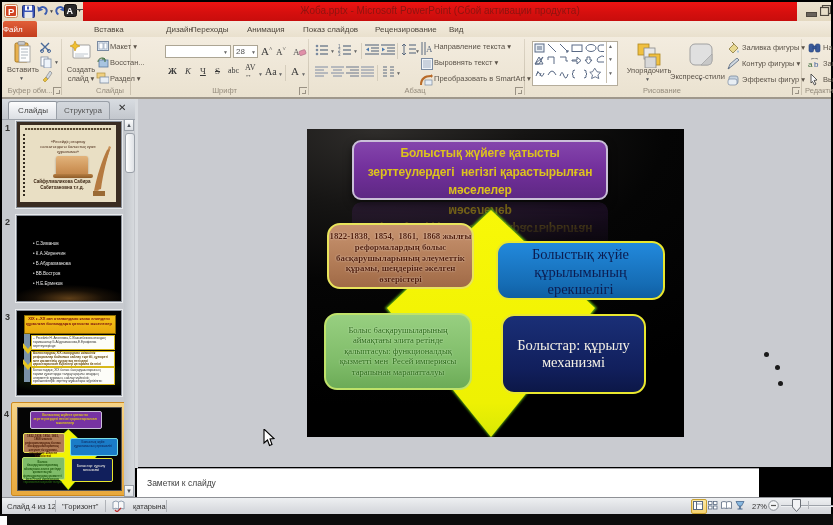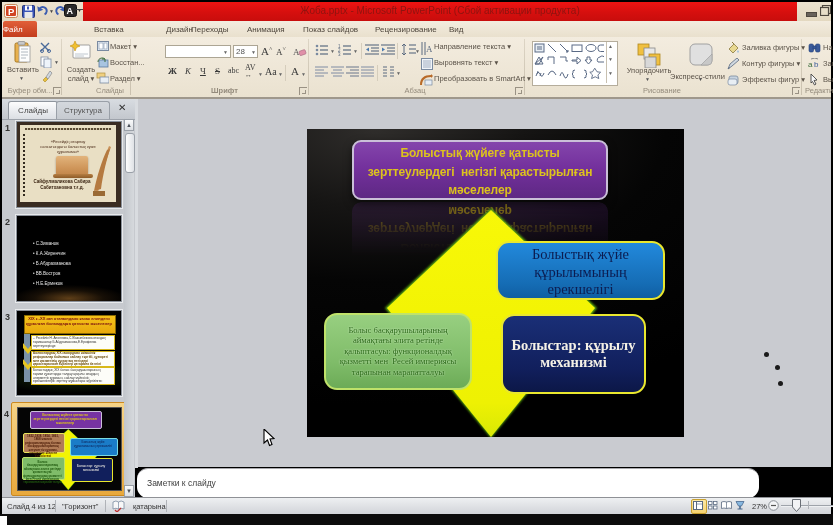--- a/index.html
+++ b/index.html
@@ -37,21 +37,21 @@
 #lp-head{left:2px;top:99px;width:133px;height:20px;background:linear-gradient(#d8dce1,#c3c7cd);border-bottom:1px solid #9ea3ab;}
 .lptab{position:absolute;top:2px;height:17px;font-size:8px;color:#444;text-align:center;line-height:18px;}
 #lptab1{left:6px;width:48px;background:linear-gradient(#fdfdfd,#e8eaee 60%,#dcdfe4);border:1px solid #8f959d;border-bottom:none;border-radius:3px 3px 0 0;}
 #lptab2{left:54px;width:52px;background:linear-gradient(#d4d8dd,#c6cad0);border:1px solid #9aa0a8;border-bottom:none;border-radius:3px 3px 0 0;color:#555;}
 .thumbnum{position:absolute;font-size:9px;color:#333;font-weight:bold;}
 .thumb{position:absolute;left:16px;width:104px;background:#000;border:1px solid #8a9099;box-shadow:0 0 0 1px #e8eaec;}
 #lp-scroll{left:124px;top:119px;width:10px;height:378px;background:linear-gradient(90deg,#c2c6cb,#d6d9dd);}
 .sarrow{position:absolute;left:124px;width:10px;height:12px;background:linear-gradient(#fafbfc,#dcdfe3);border:1px solid #9aa0a8;box-sizing:border-box;font-size:6px;text-align:center;line-height:11px;color:#4a5058;}
 #lp-thumbbar{left:125px;top:133px;width:8px;height:38px;background:linear-gradient(90deg,#fdfdfd,#dfe2e6);border:1px solid #9aa0a8;border-radius:3px;}
 
-#notes{left:137px;top:468px;width:622px;height:29px;background:#fff;border-top:1px solid #a9a9ad;border-radius:11px;}
+#notes{left:137px;top:468px;width:622px;height:29px;background:#fff;border-top:1px solid #a9a9ad;}
 #statusbar{left:2px;top:497px;width:829px;height:17px;background:linear-gradient(#eef0f2,#dcdee2 60%,#d0d3d8);border-top:1px solid #8f9196;}
 #blackbottom{left:0;top:514px;width:833px;height:11px;background:#0c0c0c;}
 #whitenotch{left:0;top:516px;width:7px;height:9px;background:#fdfdfd;}
 
 #slide{left:307px;top:129px;width:377px;height:308px;overflow:hidden;
 background:radial-gradient(140% 90% at 18% 0%, #2f2d2b 0%, #161514 28%, #050505 55%, #000 100%);}
 #purplebox{left:45px;top:11px;width:256px;height:60px;border-radius:9px;
 background:linear-gradient(#8445ac,#74319d 45%,#5e2884);border:2px solid #cabfd8;
 box-sizing:border-box;box-shadow:0 4px 8px rgba(0,0,0,0.55);}
 #purpletext{left:45px;top:7px;width:256px;text-align:center;font-weight:bold;
@@ -71,21 +71,21 @@
 background:linear-gradient(#2289dc,#156cb4 75%,#0f5ea2);border:2.5px solid #e9e72e;
 font-family:"Liberation Serif",serif;font-size:14.5px;line-height:17.5px;
 color:#0c1c50;padding-top:3px;}
 #gbox{left:17px;top:184px;width:148px;height:77px;border-radius:13px;
 background:linear-gradient(#97cf80,#7fbc69 65%,#6cab57);border:2px solid #bfe26a;
 font-family:"Liberation Serif",serif;font-size:8.6px;line-height:10.4px;
 color:#2a6a16;font-weight:normal;text-shadow:0 0 2px rgba(255,255,255,0.75);padding-top:10px;white-space:nowrap;}
 #nbox{left:194px;top:185px;width:145px;height:80px;border-radius:13px;
 background:linear-gradient(#1a2f77,#111f5c 70%,#0c1747);border:2.5px solid #e9e72e;
 font-family:"Liberation Serif",serif;font-size:14.5px;line-height:17px;
-color:#f5f1e6;padding-top:21px;font-weight:bold;}
+color:#f5f1e6;padding-top:21px;}
 </style></head>
 <body>
 <div class="abs" id="titlebar"></div>
 <div class="abs" id="redbar"></div>
 <div class="abs" id="titletext">Жоба.pptx - Microsoft PowerPoint (Сбой активации продукта)</div>
 
 <svg class="abs" style="left:4px;top:4px;" width="14" height="14" viewBox="0 0 14 14">
  <rect x="0.5" y="0.5" width="13" height="13" rx="2" fill="#fdf4ec" stroke="#c88858"></rect>
  <rect x="2" y="2" width="10" height="10" rx="1" fill="#d04423"></rect>
  <text x="4" y="10.5" font-size="9.5" fill="#fff" font-family="Liberation Sans" font-weight="bold">P</text>
@@ -207,21 +207,21 @@
 <div class="fbtn" style="left:198px;top:29px;text-decoration:underline;">Ч</div>
 <div class="fbtn" style="left:213px;top:29px;text-decoration:line-through;">S</div>
 <div class="fbtn" style="left:226px;top:29px;font-size:8px;">abc</div>
 <div class="fbtn" style="left:243px;top:27px;font-size:8px;line-height:7px;">AV<br><span style="font-size:7px;">↔</span></div>
 <div class="cdrop" style="left:256px;top:34px;">▼</div>
 <div class="fbtn" style="left:263px;top:29px;font-size:10px;">Aa</div>
 <div class="cdrop" style="left:276px;top:34px;">▼</div>
 <div class="vsep" style="left:283px;top:28px;height:16px;"></div>
 <div class="fbtn" style="left:289px;top:28px;font-size:11px;">A</div>
 <div class="cdrop" style="left:299px;top:34px;">▼</div>
-<div class="glabel" style="left:190px;width:65px;font-weight:bold;">Шрифт</div>
+<div class="glabel" style="left:190px;width:65px;">Шрифт</div>
 <div class="dl" style="left:297px;top:50px;"></div>
 
 <svg class="ric" style="left:313px;top:7px;" width="14" height="12" viewBox="0 0 14 12">
       <g fill="#7a8aa0">
         <circle cx="2" cy="2" r="1.3"></circle>
         <circle cx="2" cy="6" r="1.3"></circle>
         <circle cx="2" cy="10" r="1.3"></circle>
       </g>
       <g stroke="#5a6a80" stroke-width="1.2">
         <line x1="5" y1="2" x2="13" y2="2"></line>
@@ -583,16 +583,17 @@
       </linearGradient>
       <filter id="gl" x="-20%" y="-20%" width="140%" height="140%">
         <feGaussianBlur stdDeviation="1.1"></feGaussianBlur>
       </filter>
     </defs>
     <polygon points="184,79 290,179 184,309 78,179" fill="#5fae10" filter="url(#gl)"></polygon>
     <polygon points="184,81 288,179 184,308 80,179" fill="url(#yg)"></polygon>
   </svg>
   <div class="abs" id="purplebox"></div>
   <div class="abs" id="purpletext" style="top:15px;">Болыстық жүйеге қатысты<br>зерттеулердегі&nbsp; негізгі қарастырылған<br>мәселелер</div>
+  <div class="sbox" id="obox">1822-1838,&nbsp; 1854,&nbsp; 1861,&nbsp; 1868 жылғы<br>реформалардың болыс<br>басқарушыларының әлеуметтік<br>құрамы, шеңдеріне әкелген<br>өзгерістері</div>
   <div class="sbox" id="bbox">Болыстық жүйе<br>құрылымының<br>ерекшелігі</div>
   <div class="sbox" id="gbox">Болыс басқарушыларының<br>аймақтағы элита ретінде<br>қалыптасуы: функционалдық<br>қызметті мен&nbsp; Ресей империясы<br>тарапынан марапатталуы</div>
   <div class="sbox" id="nbox">Болыстар: құрылу<br>механизмі</div>
 </div>
 
 </body></html>

